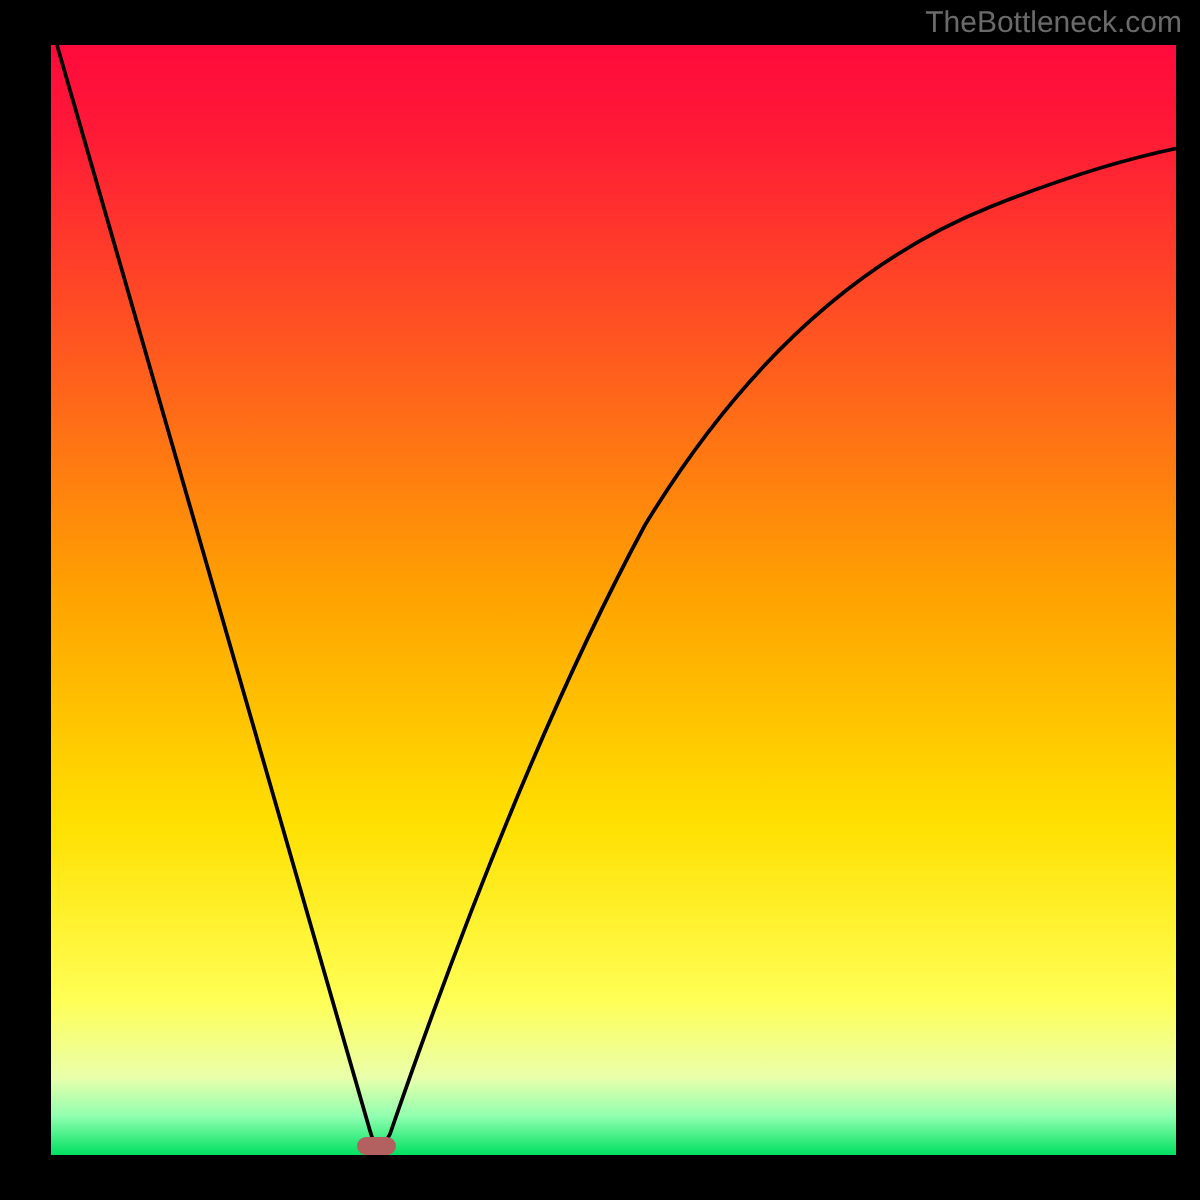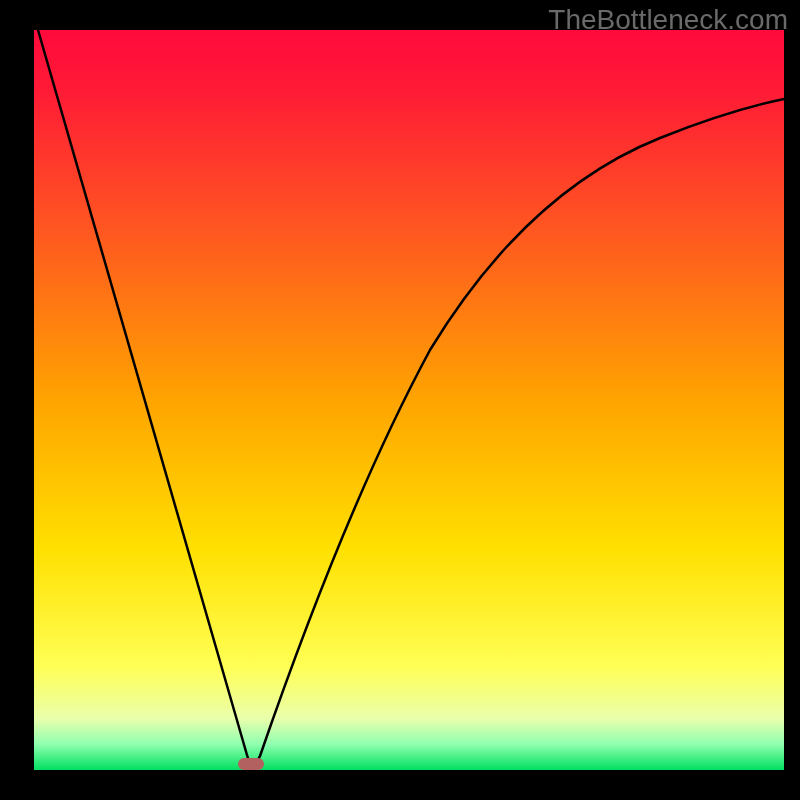--- a/index.html
+++ b/index.html
@@ -1,17 +1,17 @@
 <!DOCTYPE html>
 <html><head>
 <meta charset="utf-8">
 <style>
 body{margin:0;padding:0;background:#fff;font-family:Arial,Helvetica,sans-serif}
 .wrap{width:800px;height:800px;position:relative}
-.attribution{position:absolute;top:4px;right:12px;font-size:28px;color:#6a6a6a;font-weight:400}
+.attribution{position:absolute;top:4px;right:12px;font-size:20px;color:#6a6a6a;font-weight:400}
 svg{display:block}
 </style>
 </head>
 <body>
 
 <div class="wrap">
   <div class="attribution">TheBottleneck.com</div>
   <svg width="800" height="800" viewBox="0 0 800 800">
     <defs>
       <linearGradient id="bg" x1="0" y1="0" x2="0" y2="1">

